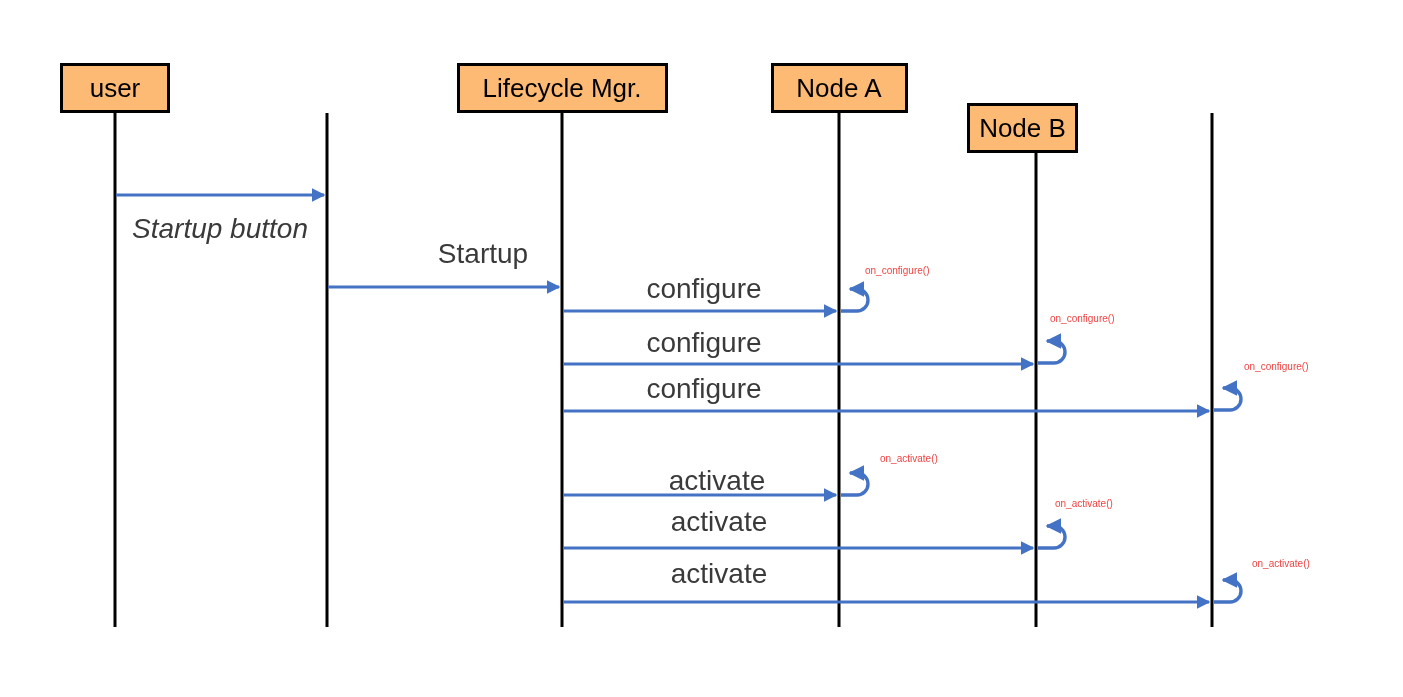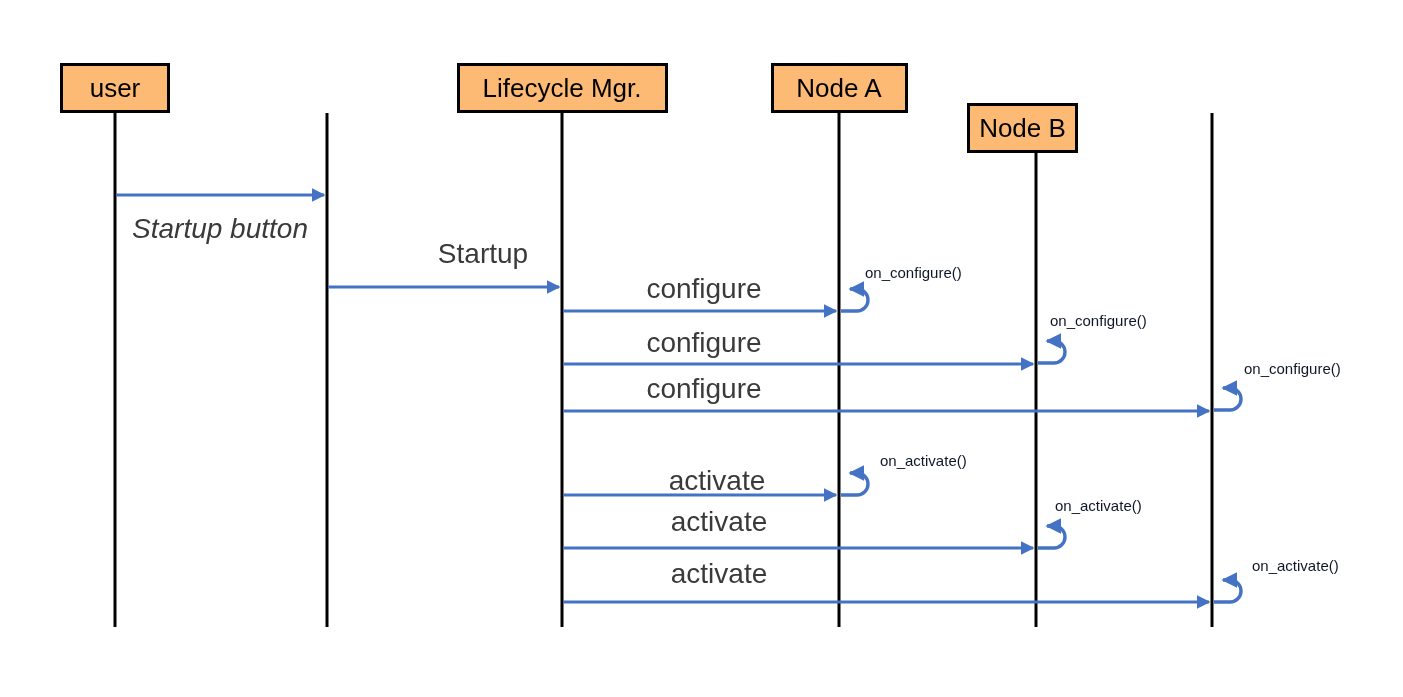--- a/index.html
+++ b/index.html
@@ -31,23 +31,23 @@
     transform: translateX(-50%);
     font-size: 28px;
     line-height: 1.1;
     color: #3a3a3a;
     white-space: nowrap;
     z-index: 3;
   }
   .msg-label.italic { font-style: italic; }
   .self-label {
     position: absolute;
-    font-size: 15px;
+    font-size: 10px;
     line-height: 1.1;
-    color: #0f172a;
+    color: #ef4444;
     white-space: nowrap;
     z-index: 3;
   }
 </style>
 </head>
 <body>
 
 <div class="stage">
   <svg id="arrows-svg" width="1403" height="697">
       <defs>

